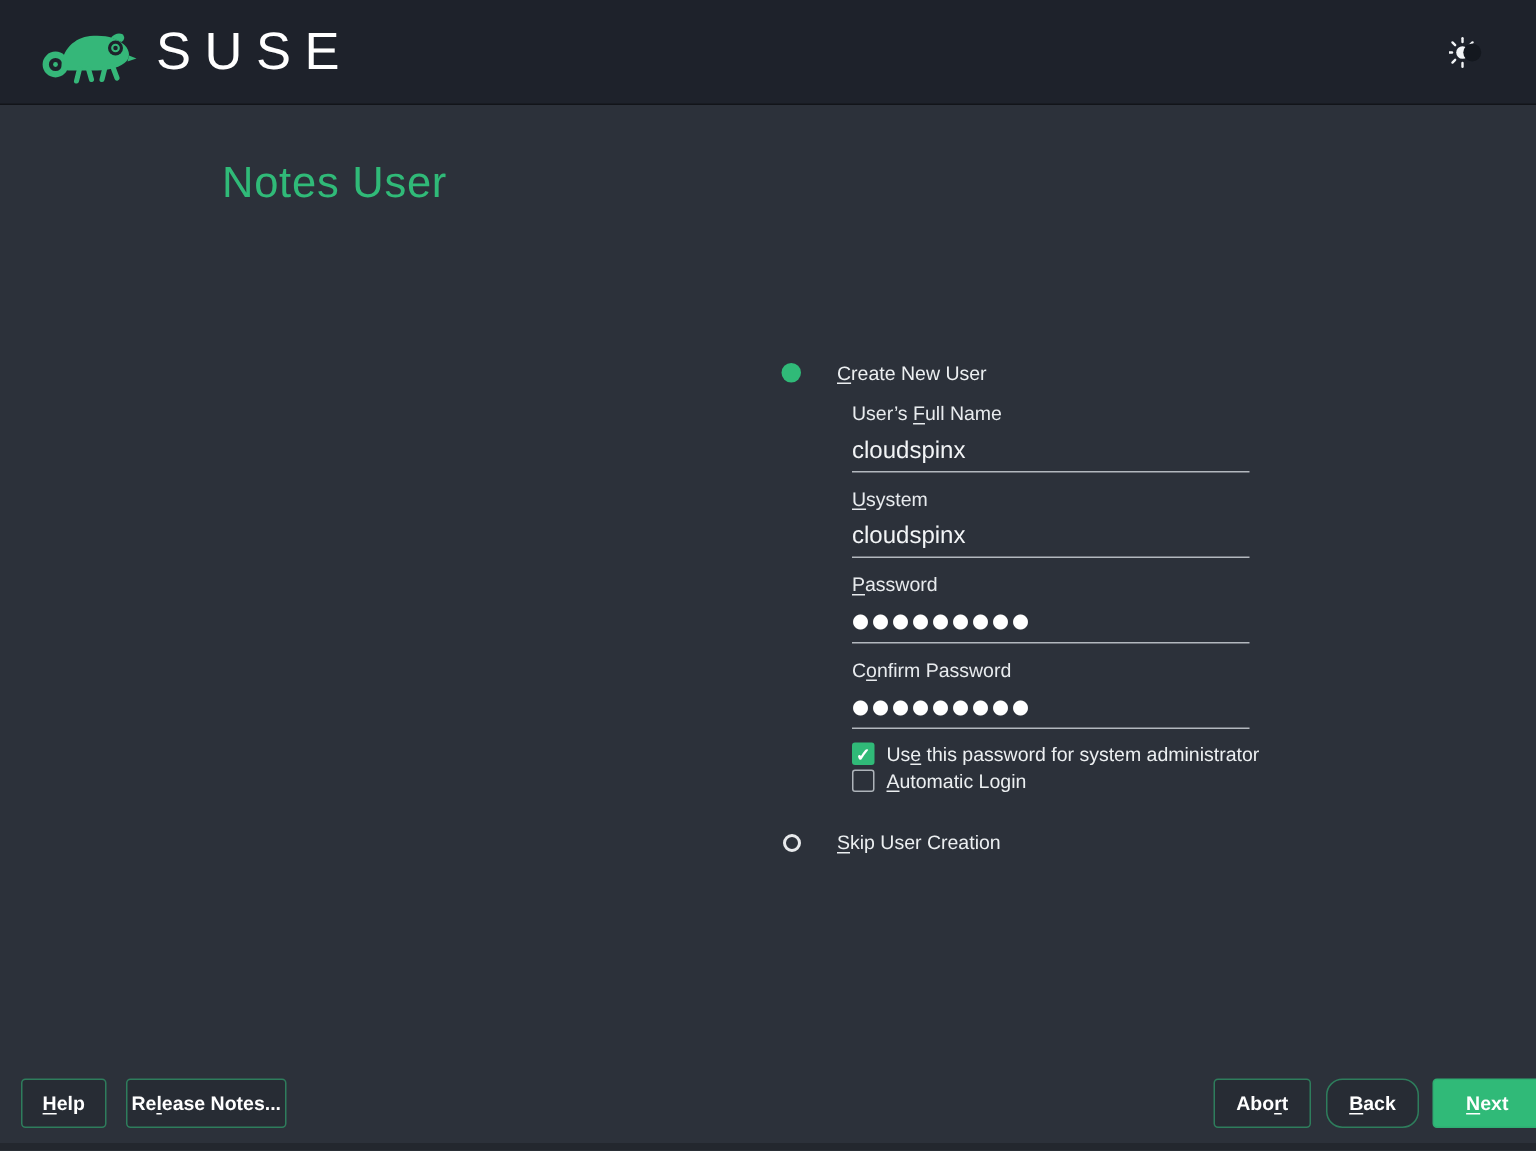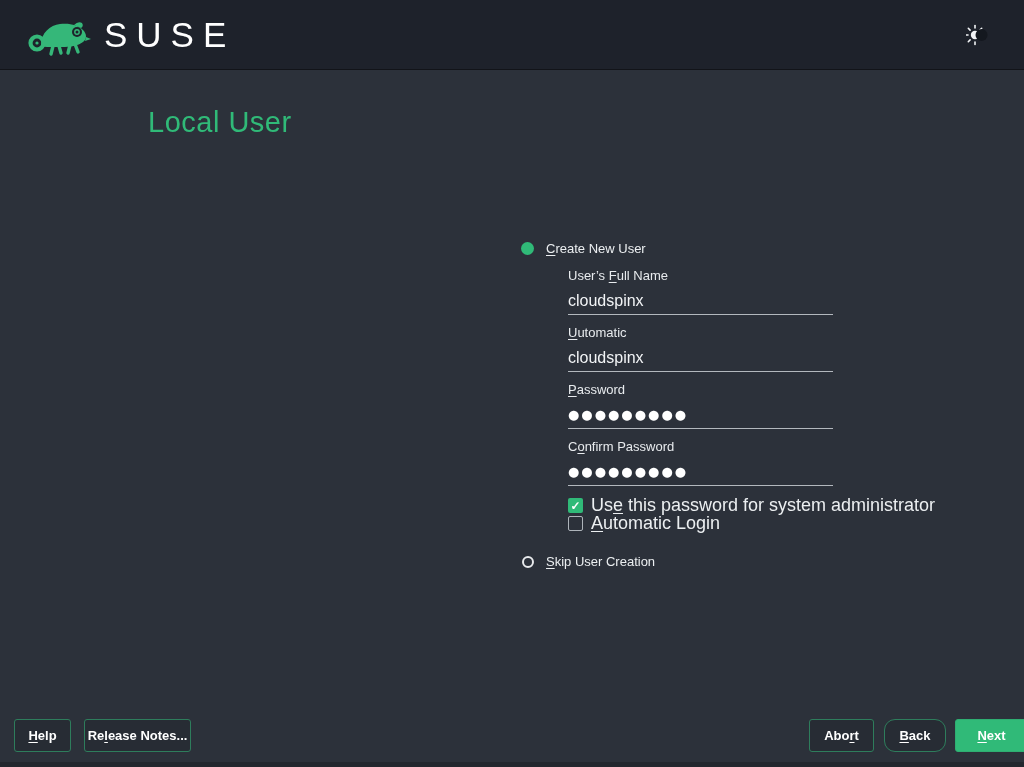--- a/index.html
+++ b/index.html
@@ -22,21 +22,21 @@
 
   
   .page-title {
     position: absolute; left: 148px; top: 106px;
     color: #30ba78; font-size: 29px; font-weight: 500; letter-spacing: 0.5px;
   }
 
   
   .mn-u { text-decoration: underline; text-underline-offset: 2px; }
 
-  .radio-row { position: absolute; display: flex; align-items: center; gap: 12px; }
+  .radio-row { position: absolute; display: flex; align-items: center; gap: 24px; }
   .radio-row .lbl { color: #eceff1; font-size: 13px; }
   .radio {
     width: 13px; height: 13px; border-radius: 50%; flex: 0 0 auto;
   }
   .radio.selected { background: #30ba78; }
   .radio.unselected { background: transparent; border: 2px solid #e8eaec; width: 12px; height: 12px; }
 
   .field-label { position: absolute; left: 568px; color: #e8ebee; font-size: 13px; }
   .field-input {
     position: absolute; left: 568px; width: 265px; height: 22px;
@@ -49,21 +49,21 @@
     letter-spacing: 2px; color: #ffffff;
   }
 
   .check-row { position: absolute; left: 568px; display: flex; align-items: center; gap: 8px; }
   .checkbox {
     width: 15px; height: 15px; border-radius: 2px; flex: 0 0 auto;
     display: flex; align-items: center; justify-content: center;
   }
   .checkbox.checked { background: #30ba78; color: #ffffff; font-size: 12px; font-weight: bold; line-height: 1; }
   .checkbox.unchecked { background: transparent; border: 1.5px solid #aeb4ba; }
-  .check-row .lbl { color: #eceff1; font-size: 18px; }
+  .check-row .lbl { color: #eceff1; font-size: 13px; }
 
   
   .btn {
     position: absolute; top: 719px; height: 33px;
     display: flex; align-items: center; justify-content: center;
     background: rgba(0,0,0,0.10);
     border: 1px solid #2e7d5c; border-radius: 3px;
     color: #ffffff; font-size: 13px; font-weight: bold; cursor: pointer;
     font-family: "Liberation Sans", sans-serif;
   }
@@ -109,33 +109,33 @@
           <line x1="2.3" y1="5.3" x2="4.1" y2="7.1"></line>
           <line x1="2.3" y1="18.7" x2="4.1" y2="16.9"></line>
           <line x1="13.9" y1="7.1" x2="15.7" y2="5.3"></line>
         </g>
         <circle cx="9" cy="12" r="4.2" fill="#f2f4f6"></circle>
         <circle cx="15.5" cy="12" r="6" fill="#14181f"></circle>
       </svg>
     </div>
   </header>
 
-  <h1 class="page-title">Local User</h1>
+  <h1 class="page-title">Notes User</h1>
 
   <div>
 
     <div class="radio-row" style="left:521px; top:241px;">
       <span class="radio selected"></span>
       <span class="lbl"><span></span><span class="mn-u">C</span><span>reate New User</span></span>
     </div>
 
     <div class="field-label" style="top:268px;"><span>User’s </span><span class="mn-u">F</span><span>ull Name</span></div>
     <input class="field-input" style="top: 293px;" readonly="" value="cloudspinx">
 
-    <div class="field-label" style="top:325px;"><span></span><span class="mn-u">U</span><span>utomatic</span></div>
+    <div class="field-label" style="top:325px;"><span></span><span class="mn-u">U</span><span>system</span></div>
     <input class="field-input" style="top: 350px;" readonly="" value="cloudspinx">
 
     <div class="field-label" style="top:382px;"><span></span><span class="mn-u">P</span><span>assword</span></div>
     <input class="field-input masked" style="top: 407px;" readonly="" value="●●●●●●●●●">
 
     <div class="field-label" style="top:439px;"><span>C</span><span class="mn-u">o</span><span>nfirm Password</span></div>
     <input class="field-input masked" style="top: 464px;" readonly="" value="●●●●●●●●●">
 
     <div class="check-row" style="top:495px;">
       <span class="checkbox checked">✓</span>

